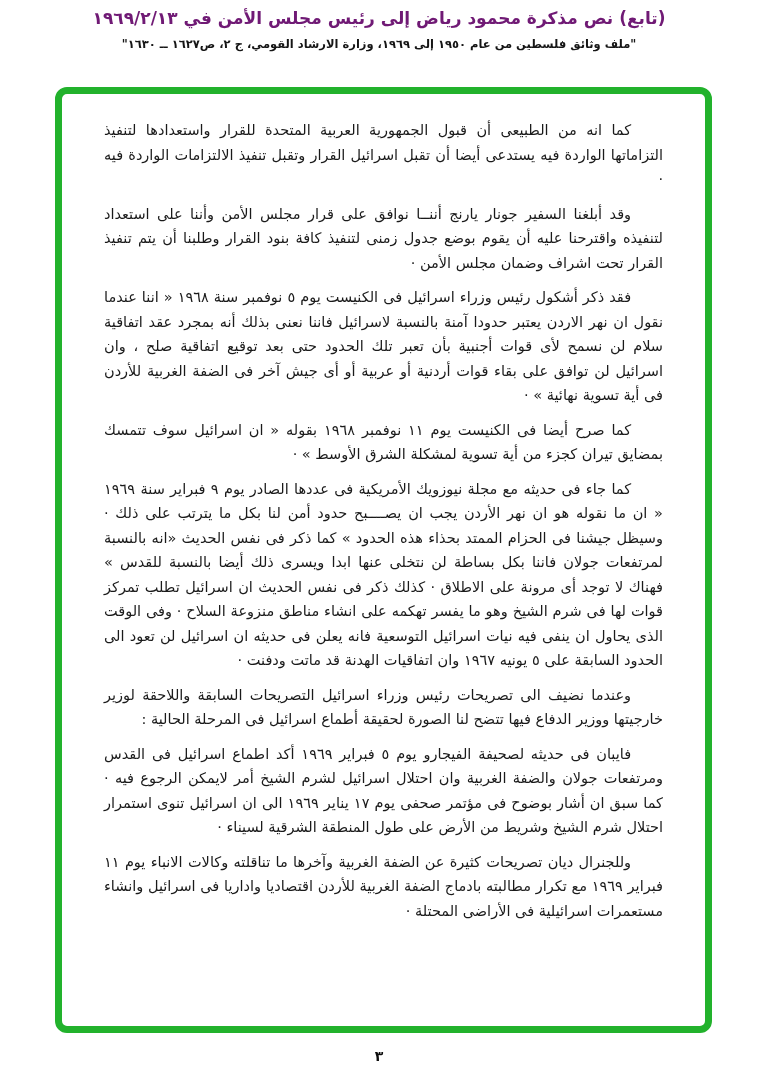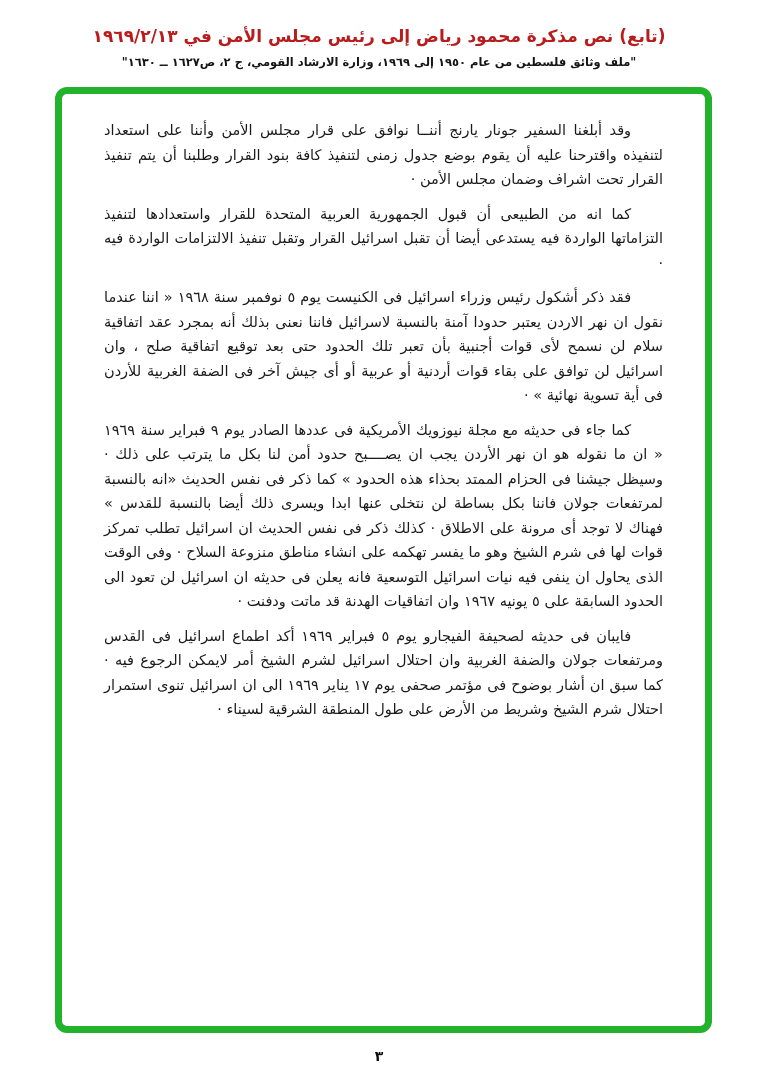--- a/index.html
+++ b/index.html
@@ -9,26 +9,26 @@
     width: 758px;
     height: 1078px;
     margin: 0 auto;
     background: #ffffff;
     font-family: "DejaVu Sans", sans-serif;
     color: #141414;
     direction: rtl;
     overflow: hidden;
   }
   .doc-title {
-    padding-top: 26px;
+    padding-top: 8px;
     text-align: center;
     font-size: 17px;
     font-weight: bold;
     letter-spacing: 0px;
-    color: #b91c1c;
+    color: #701a75;
   }
   .doc-subtitle {
     margin-top: 9px;
     text-align: center;
     font-size: 11.5px;
     font-weight: bold;
     color: #151515;
   }
   .green-box {
     position: absolute;
@@ -68,23 +68,26 @@
 <body>
 
 <div class="page">
 
   <div class="doc-title">(تابع) نص مذكرة محمود رياض إلى رئيس مجلس الأمن في ١٩٦٩/٢/١٣</div>
 
   <div class="doc-subtitle">"ملف وثائق فلسطين من عام ١٩٥٠ إلى ١٩٦٩، وزارة الارشاد القومي، ج ٢، ص١٦٢٧ ــ ١٦٣٠"</div>
 
   <div class="green-box">
     <div class="body-text">
+      <p>كما انه من الطبيعى أن قبول الجمهورية العربية المتحدة للقرار واستعدادها لتنفيذ التزاماتها الواردة فيه يستدعى أيضا أن تقبل اسرائيل القرار وتقبل تنفيذ الالتزامات الواردة فيه ·</p>
       <p>وقد أبلغنا السفير جونار يارنج أننــا نوافق على قرار مجلس الأمن وأننا على استعداد لتنفيذه واقترحنا عليه أن يقوم بوضع جدول زمنى لتنفيذ كافة بنود القرار وطلبنا أن يتم تنفيذ القرار تحت اشراف وضمان مجلس الأمن ·</p>
-      <p>كما انه من الطبيعى أن قبول الجمهورية العربية المتحدة للقرار واستعدادها لتنفيذ التزاماتها الواردة فيه يستدعى أيضا أن تقبل اسرائيل القرار وتقبل تنفيذ الالتزامات الواردة فيه ·</p>
       <p>فقد ذكر أشكول رئيس وزراء اسرائيل فى الكنيست يوم ٥ نوفمبر سنة ١٩٦٨ « اننا عندما نقول ان نهر الاردن يعتبر حدودا آمنة بالنسبة لاسرائيل فاننا نعنى بذلك أنه بمجرد عقد اتفاقية سلام لن نسمح لأى قوات أجنبية بأن تعبر تلك الحدود حتى بعد توقيع اتفاقية صلح ، وان اسرائيل لن توافق على بقاء قوات أردنية أو عربية أو أى جيش آخر فى الضفة الغربية للأردن فى أية تسوية نهائية » ·</p>
+      <p>كما صرح أيضا فى الكنيست يوم ١١ نوفمبر ١٩٦٨ بقوله « ان اسرائيل سوف تتمسك بمضايق تيران كجزء من أية تسوية لمشكلة الشرق الأوسط » ·</p>
       <p>كما جاء فى حديثه مع مجلة نيوزويك الأمريكية فى عددها الصادر يوم ٩ فبراير سنة ١٩٦٩ « ان ما نقوله هو ان نهر الأردن يجب ان يصــــبح حدود أمن لنا بكل ما يترتب على ذلك · وسيظل جيشنا فى الحزام الممتد بحذاء هذه الحدود » كما ذكر فى نفس الحديث «انه بالنسبة لمرتفعات جولان فاننا بكل بساطة لن نتخلى عنها ابدا ويسرى ذلك أيضا بالنسبة للقدس » فهناك لا توجد أى مرونة على الاطلاق · كذلك ذكر فى نفس الحديث ان اسرائيل تطلب تمركز قوات لها فى شرم الشيخ وهو ما يفسر تهكمه على انشاء مناطق منزوعة السلاح · وفى الوقت الذى يحاول ان ينفى فيه نيات اسرائيل التوسعية فانه يعلن فى حديثه ان اسرائيل لن تعود الى الحدود السابقة على ٥ يونيه ١٩٦٧ وان اتفاقيات الهدنة قد ماتت ودفنت ·</p>
+      <p>وعندما نضيف الى تصريحات رئيس وزراء اسرائيل التصريحات السابقة واللاحقة لوزير خارجيتها ووزير الدفاع فيها تتضح لنا الصورة لحقيقة أطماع اسرائيل فى المرحلة الحالية :</p>
       <p>فايبان فى حديثه لصحيفة الفيجارو يوم ٥ فبراير ١٩٦٩ أكد اطماع اسرائيل فى القدس ومرتفعات جولان والضفة الغربية وان احتلال اسرائيل لشرم الشيخ أمر لايمكن الرجوع فيه · كما سبق ان أشار بوضوح فى مؤتمر صحفى يوم ١٧ يناير ١٩٦٩ الى ان اسرائيل تنوى استمرار احتلال شرم الشيخ وشريط من الأرض على طول المنطقة الشرقية لسيناء ·</p>
+      <p>وللجنرال ديان تصريحات كثيرة عن الضفة الغربية وآخرها ما تناقلته وكالات الانباء يوم ١١ فبراير ١٩٦٩ مع تكرار مطالبته بادماج الضفة الغربية للأردن اقتصاديا واداريا فى اسرائيل وانشاء مستعمرات اسرائيلية فى الأراضى المحتلة ·</p>
     </div>
   </div>
 
   <div class="page-number">٣</div>
 
 </div>
 
 </body></html>

